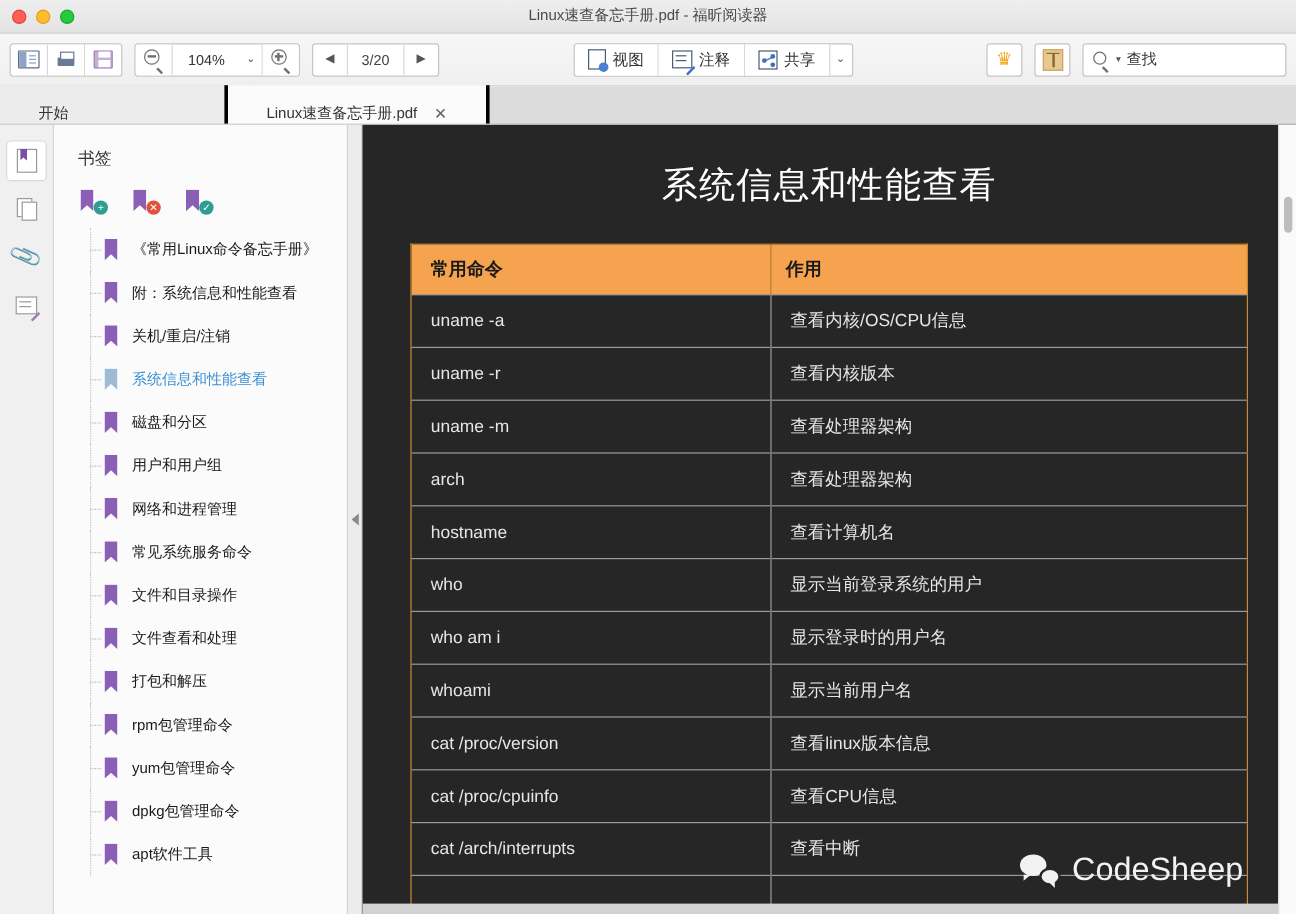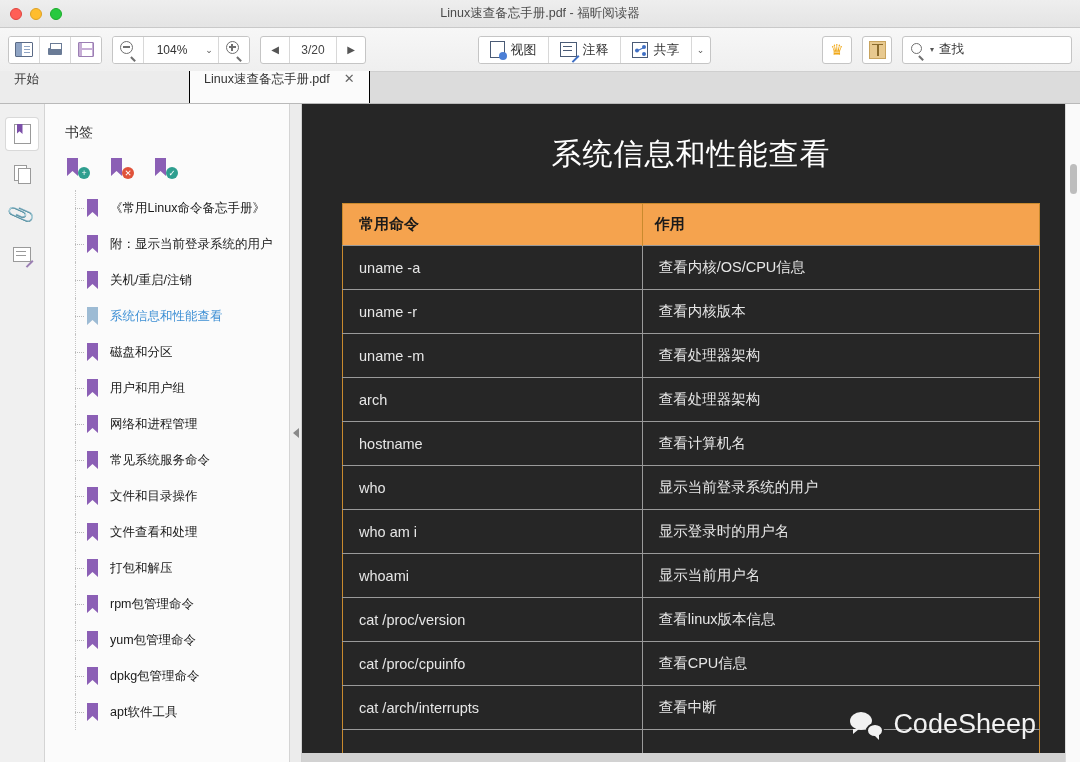--- a/index.html
+++ b/index.html
@@ -114,23 +114,23 @@
   .search-caret { font-size:8px; color:#555; }
   .search-ph { font-size:12.5px; color:#333; }
 
   
   .tabbar {
     height: 32px; background:#dcdcdc;
     display:flex; align-items:flex-end;
     border-bottom:1px solid #b9b9b9;
   }
   .tab {
-    height: 32px; display:flex; align-items:flex-start; gap:10px;
-    padding: 0 14px; font-size: 12.5px; color:#333;
-    background:#ececec; border-right:1px solid #000000; cursor:pointer;
+    height: 32px; display:flex; align-items:flex-end; gap:10px;
+    padding: 0 32px; font-size: 12.5px; color:#333;
+    background:#ececec; border-right:3px solid #000000; cursor:pointer;
   }
   .tab.home { width: 190px; background:#ececec; }
   .tab.active { background:#fbfbfb; }
   .tab-close { font-size: 13px; color:#666; cursor:pointer; margin-left:4px; }
 
   
   .workspace { display:flex; height: 658px; background:#f4f4f4; }
 
   .railbar {
     width: 45px; background:#f0f0f0; border-right:1px solid #d4d4d4;
@@ -401,21 +401,21 @@
         <i class="bm-badge edit">✓</i>
       </span>
     </div>
     <div class="bm-list" id="bm-list">
         <div class="bm-row">
           <span class="flag"></span>
           <span class="bm-label">《常用Linux命令备忘手册》</span>
         </div>
         <div class="bm-row">
           <span class="flag"></span>
-          <span class="bm-label">附：显示当前登录系统的用户</span>
+          <span class="bm-label">附：系统信息和性能查看</span>
         </div>
         <div class="bm-row">
           <span class="flag"></span>
           <span class="bm-label">关机/重启/注销</span>
         </div>
         <div class="bm-row sel">
           <span class="flag"></span>
           <span class="bm-label">系统信息和性能查看</span>
         </div>
         <div class="bm-row">

